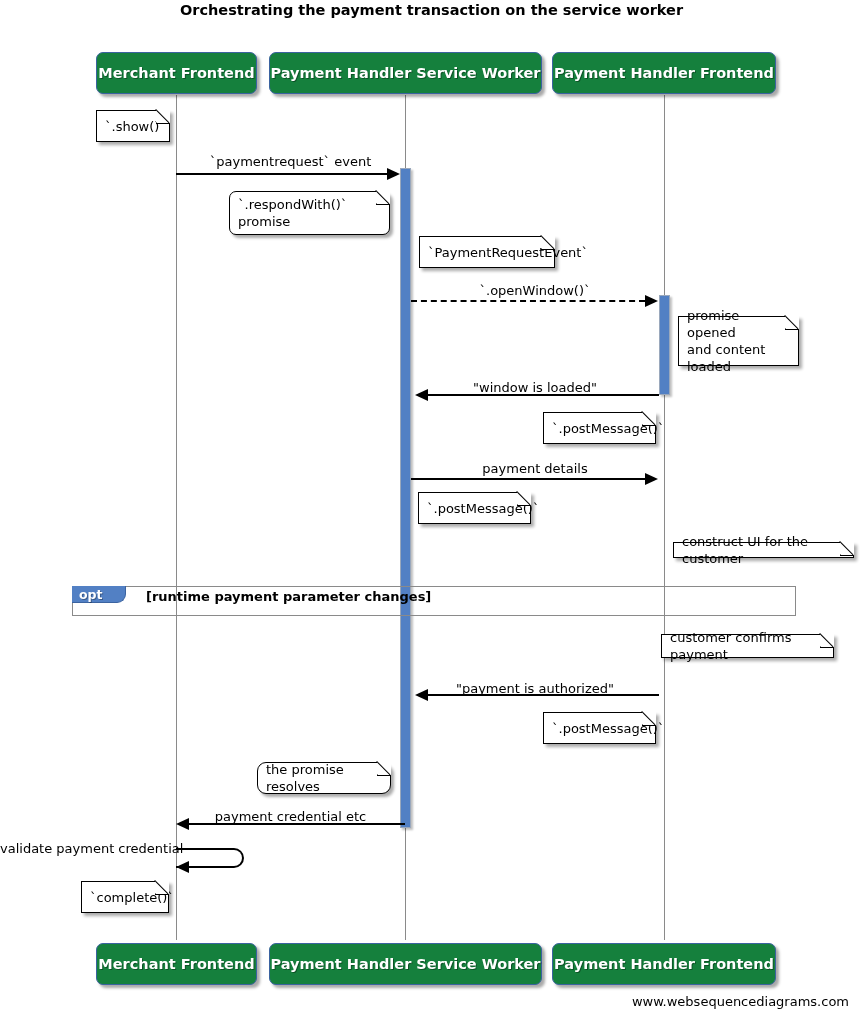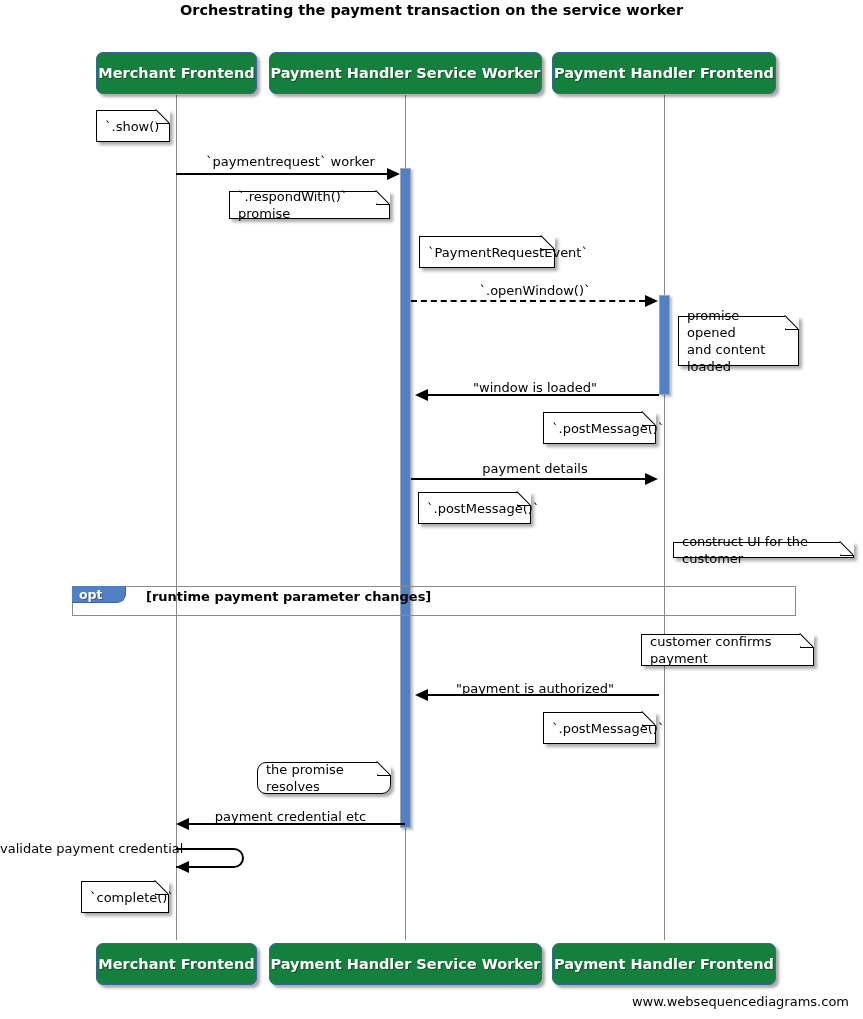--- a/index.html
+++ b/index.html
@@ -226,21 +226,21 @@
   <div class="participant" style="left:269px; top:52px; width:273px; height:42px;">
     <span>Payment Handler Service Worker</span>
   </div>
   <div class="participant" style="left:552px; top:52px; width:224px; height:42px;">
     <span>Payment Handler Frontend</span>
   </div>
 
   <div class="activation" style="left:400px; top:168px; width:11px; height:660px;"></div>
   <div class="activation" style="left:659px; top:295px; width:11px; height:100px;"></div>
 
-  <div class="msg-label centered" style="left:176px; top:154px; width:229px;">`paymentrequest` worker</div>
+  <div class="msg-label centered" style="left:176px; top:154px; width:229px;">`paymentrequest` event</div>
   <div class="msg-line" style="left:176px; top:173px; width:212px;"></div>
   <div class="arrow-head right" style="left:387px; top:168px;"></div>
 
   <div class="msg-label centered" style="left:411px; top:283px; width:248px;">`.openWindow()`</div>
   <div class="msg-line dashed" style="left:411px; top:300px; width:234px;"></div>
   <div class="arrow-head right" style="left:645px; top:295px;"></div>
 
   <div class="msg-label centered" style="left:411px; top:380px; width:248px;">"window is loaded"</div>
   <div class="msg-line" style="left:428px; top:394px; width:231px;"></div>
   <div class="arrow-head left" style="left:415px; top:389px;"></div>
@@ -267,21 +267,21 @@
 
   <div class="msg-label rightal" style="left:0px; top:841px; width:170px;">validate payment credential</div>
   <div class="self-loop" style="left:176px; top:848px; width:68px; height:20px;"></div>
   <div class="arrow-head left" style="left:176px; top:861px;"></div>
 
   <div class="note" style="left:96px; top:110px; width:74px; height:32px;">
     <span>`.show()`</span>
     <span class="fold"></span>
   </div>
 
-  <div class="note" style="left:229px; top:191px; width:161px; height:28px;">
+  <div class="note" style="left:229px; top:191px; width:161px; height:44px;border-radius:7px;">
     <span>`.respondWith()` promise</span>
     <span class="fold"></span>
   </div>
 
   <div class="note" style="left:419px; top:236px; width:136px; height:32px;">
     <span>`PaymentRequestEvent`</span>
     <span class="fold"></span>
   </div>
 
   <div class="note" style="left:678px; top:316px; width:121px; height:50px;">
@@ -298,21 +298,21 @@
   <div class="note" style="left:418px; top:492px; width:113px; height:32px;">
     <span>`.postMessage()`</span>
     <span class="fold"></span>
   </div>
 
   <div class="note" style="left:673px; top:542px; width:181px; height:16px;">
     <span>construct UI for the customer</span>
     <span class="fold"></span>
   </div>
 
-  <div class="note" style="left:641px; top:634px; width:173px; height:32px;">
+  <div class="note" style="left:661px; top:634px; width:173px; height:24px;">
     <span>customer confirms payment</span>
     <span class="fold"></span>
   </div>
 
   <div class="note" style="left:543px; top:712px; width:113px; height:32px;">
     <span>`.postMessage()`</span>
     <span class="fold"></span>
   </div>
 
   <div class="note" style="left:257px; top:762px; width:134px; height:32px;border-radius:9px;">

